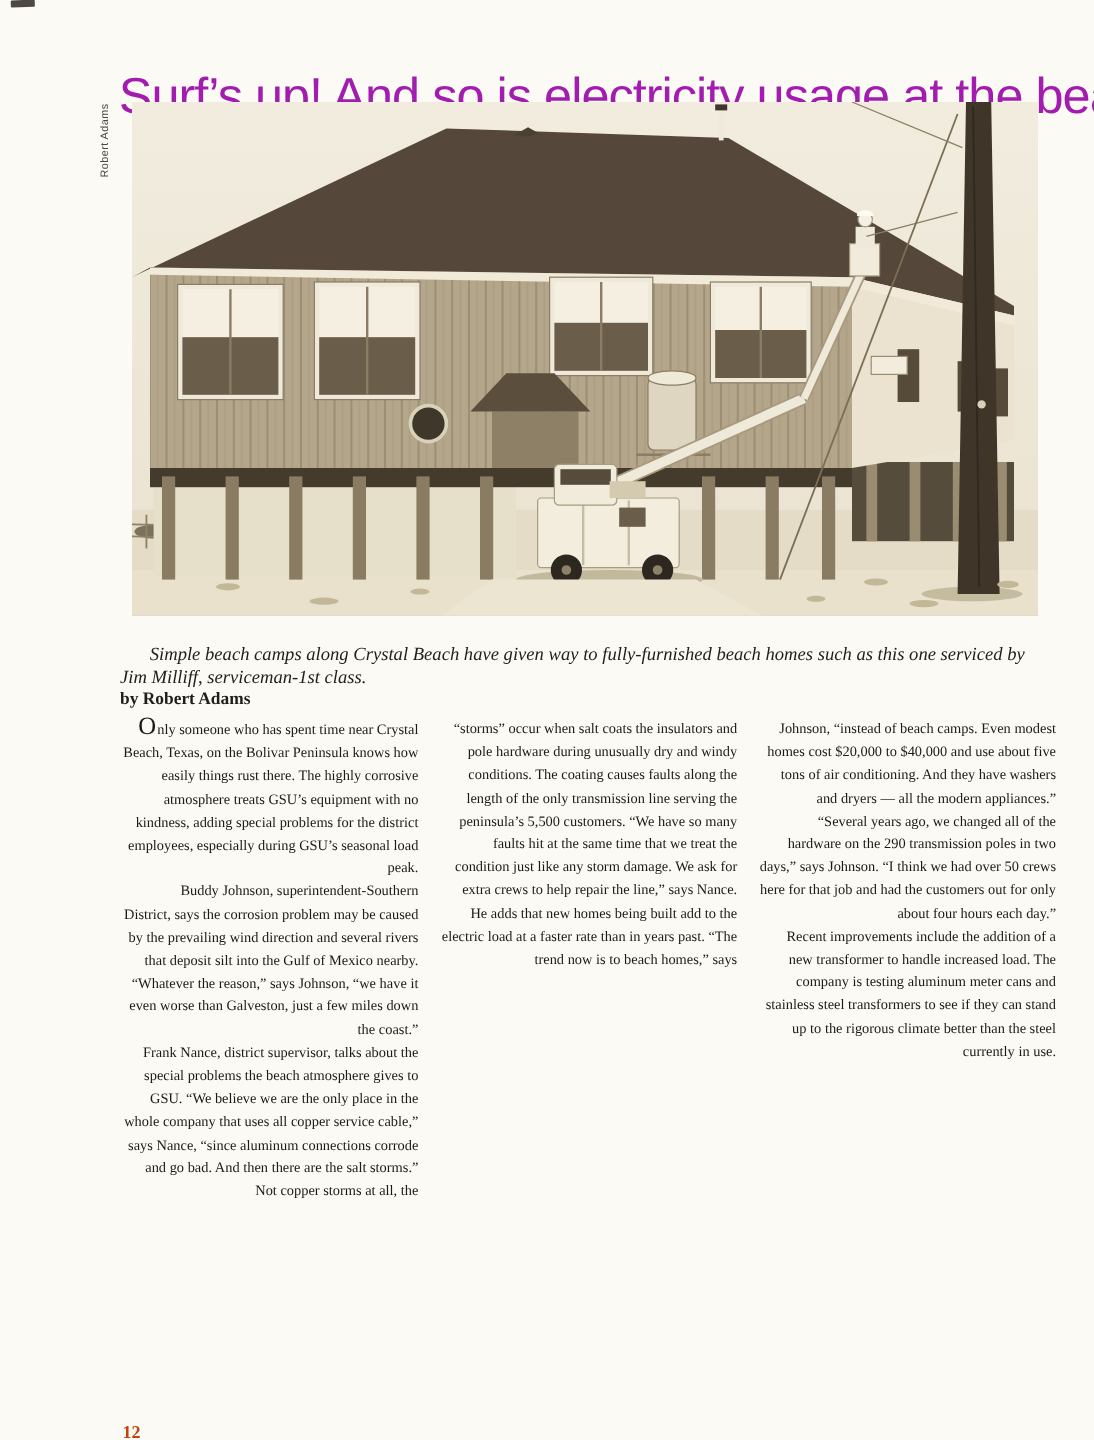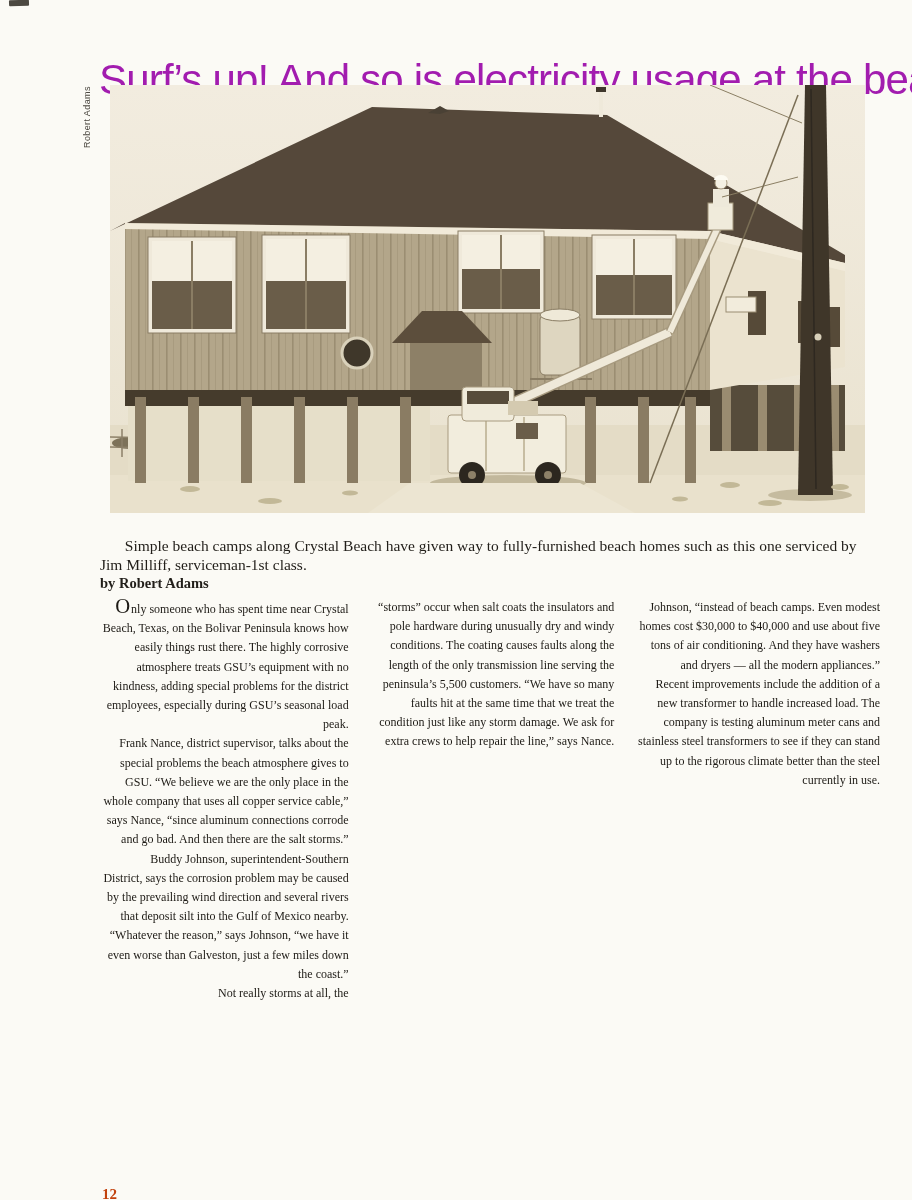--- a/index.html
+++ b/index.html
@@ -26,21 +26,21 @@
     font-family:"Liberation Sans", sans-serif;
     font-size:9px;color:#4a463f;letter-spacing:0.4px;white-space:nowrap;
   }
   .photo-frame{
     position:absolute;left:110px;top:85px;width:755px;height:428px;
     background:#ece6d7;box-shadow:inset 0 0 8px rgba(90,78,56,.30);
   }
   .photo-frame svg{display:block;}
   .caption{
     position:absolute;left:100px;top:520px;width:778px;
-    font-size:15.5px;line-height:1.28;color:#211e19;
+    font-style:italic;font-size:15.5px;line-height:1.28;color:#211e19;
     text-indent:1.6em;
   }
   .byline{
     position:absolute;left:100px;top:575px;
     font-weight:bold;font-size:14.5px;color:#211e19;
   }
   .article{
     position:absolute;left:100px;top:598px;width:780px;
     display:flex;gap:17px;
   }
@@ -228,26 +228,28 @@
   </svg>
 </div>
 
 <p class="caption">Simple beach camps along Crystal Beach have given way to fully-furnished beach homes such as this one serviced by Jim Milliff, serviceman-1st class.</p>
 
 <div class="byline">by Robert Adams</div>
 
 <div class="article">
   <div class="col">
     <p class="lead">Only someone who has spent time near Crystal Beach, Texas, on the Bolivar Peninsula knows how easily things rust there. The highly corrosive atmosphere treats GSU’s equipment with no kindness, adding special problems for the district employees, especially during GSU’s seasonal load peak.</p>
+    <p class="ind">Buddy Johnson, superintendent-Southern District, says the corrosion problem may be caused by the prevailing wind direction and several rivers that deposit silt into the Gulf of Mexico nearby. “Whatever the reason,” says Johnson, “we have it even worse than Galveston, just a few miles down the coast.”</p>
     <p class="ind">Frank Nance, district supervisor, talks about the special problems the beach atmosphere gives to GSU. “We believe we are the only place in the whole company that uses all copper service cable,” says Nance, “since aluminum connections corrode and go bad. And then there are the salt storms.”</p>
-    <p class="ind">Buddy Johnson, superintendent-Southern District, says the corrosion problem may be caused by the prevailing wind direction and several rivers that deposit silt into the Gulf of Mexico nearby. “Whatever the reason,” says Johnson, “we have it even worse than Galveston, just a few miles down the coast.”</p>
-    <p class="ind">Not really storms at all, the</p>
+    <p class="ind">Not copper storms at all, the</p>
   </div>
   <div class="col">
     <p>“storms” occur when salt coats the insulators and pole hardware during unusually dry and windy conditions. The coating causes faults along the length of the only transmission line serving the peninsula’s 5,500 customers. “We have so many faults hit at the same time that we treat the condition just like any storm damage. We ask for extra crews to help repair the line,” says Nance.</p>
+    <p class="ind">He adds that new homes being built add to the electric load at a faster rate than in years past. “The trend now is to beach homes,” says</p>
   </div>
   <div class="col">
-    <p>Johnson, “instead of beach camps. Even modest homes cost $30,000 to $40,000 and use about five tons of air conditioning. And they have washers and dryers — all the modern appliances.”</p>
+    <p>Johnson, “instead of beach camps. Even modest homes cost $20,000 to $40,000 and use about five tons of air conditioning. And they have washers and dryers — all the modern appliances.”</p>
+    <p class="ind">“Several years ago, we changed all of the hardware on the 290 transmission poles in two days,” says Johnson. “I think we had over 50 crews here for that job and had the customers out for only about four hours each day.”</p>
     <p class="ind">Recent improvements include the addition of a new transformer to handle increased load. The company is testing aluminum meter cans and stainless steel transformers to see if they can stand up to the rigorous climate better than the steel currently in use.</p>
   </div>
 </div>
 
 <div class="page-number">12</div>
 
 </body></html>

